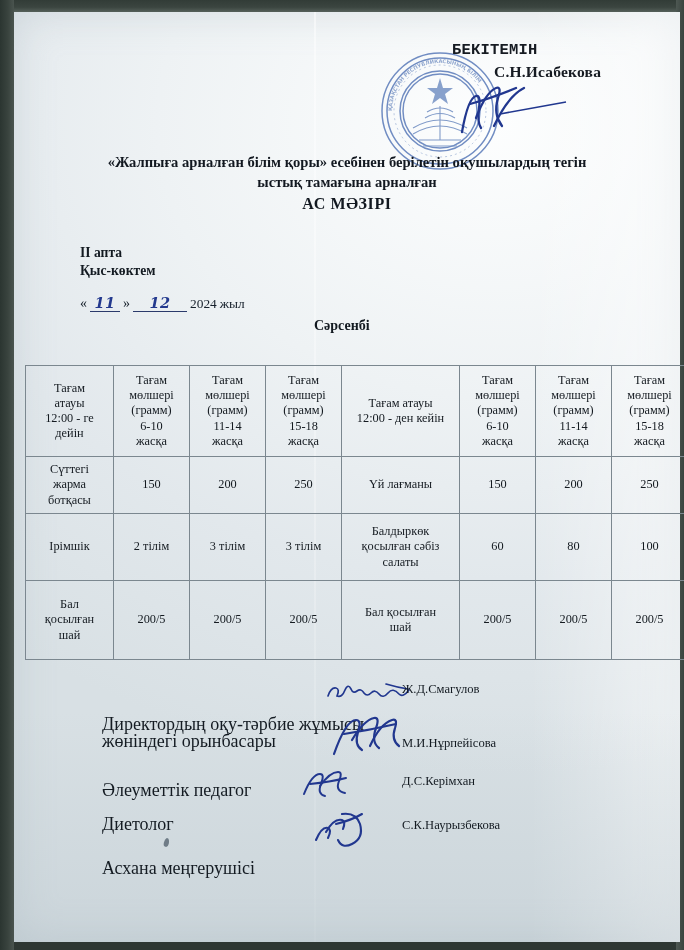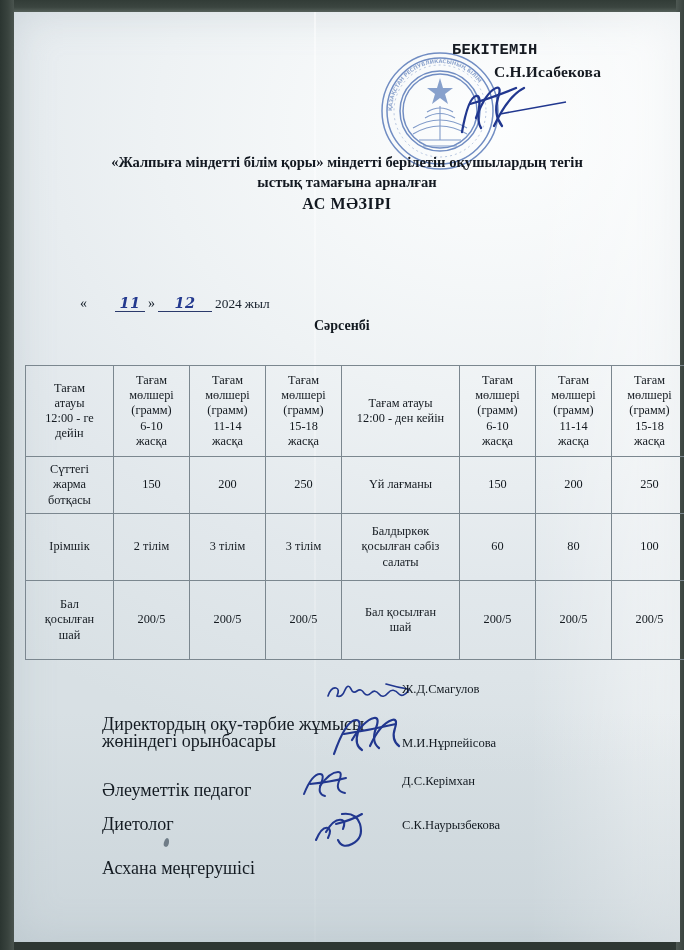--- a/index.html
+++ b/index.html
@@ -66,21 +66,21 @@
   
   .meta{position:absolute;left:66px;top:232px;color:#131a21;}
   .meta .wk{font-weight:bold;font-size:13.6px;line-height:18px;}
   .meta .season{font-weight:bold;font-size:13.6px;line-height:18px;}
   .dateline{position:absolute;left:66px;top:282px;font-size:13.4px;color:#16202b;
     display:flex;align-items:baseline;gap:3px;white-space:nowrap;}
   .dateline .q{font-size:14px;}
   .hw{font-family:"DejaVu Serif",serif;font-style:italic;color:#23398e;
     font-size:14.5px;font-weight:bold;letter-spacing:.5px;}
   .ul{border-bottom:1.2px solid #2b3a6b;display:inline-block;text-align:center;padding:0 2px;}
-  .u1{width:26px;margin-left:25px;}
+  .u1{width:26px;}
   .u2{width:50px;}
 
   
   .weekday{position:absolute;left:300px;top:306px;font-weight:bold;
     font-size:14px;color:#131a21;}
 
   
   table.menu{position:absolute;left:11px;top:353px;width:630px;
     border-collapse:collapse;table-layout:fixed;}
   table.menu td{
@@ -163,25 +163,29 @@
         </g>
         <path d="M46 40 L112 28" stroke="#21378f" stroke-width="1.6" fill="none"></path>
       </svg>
 
       <div class="approve">
         <div class="ln l1">БЕКІТЕМІН</div>
         <div class="ln l3">С.Н.Исабекова</div>
       </div>
 
       <div class="title">
-        <div class="t2">«Жалпыға міндетті білім қоры» міндетті берілетін оқушылардың тегін</div>
+        <div class="t2">«Жалпыға арналған білім қоры» есебінен берілетін оқушылардың тегін</div>
         <div class="t3">ыстық тамағына арналған</div>
         <div class="t4">АС МӘЗІРІ</div>
       </div>
 
+      <div class="meta">
+        <div class="wk">II апта</div>
+        <div class="season">Қыс-көктем</div>
+      </div>
 
       <div class="dateline">
         <span class="q">«</span>
         <span class="ul u1 hw">11</span>
         <span class="q">»</span>
         <span class="ul u2 hw">12</span>
         <span>2024</span>
         <span>жыл</span>
       </div>
 

